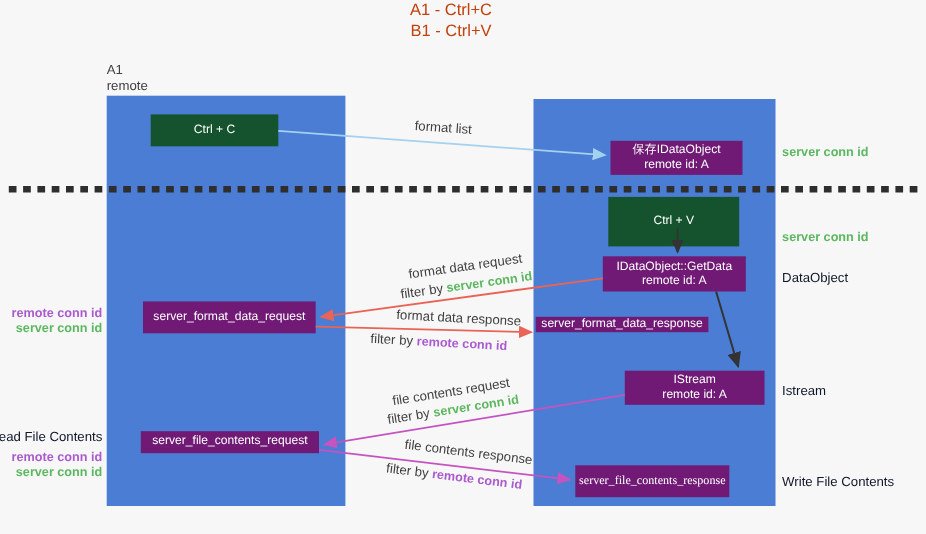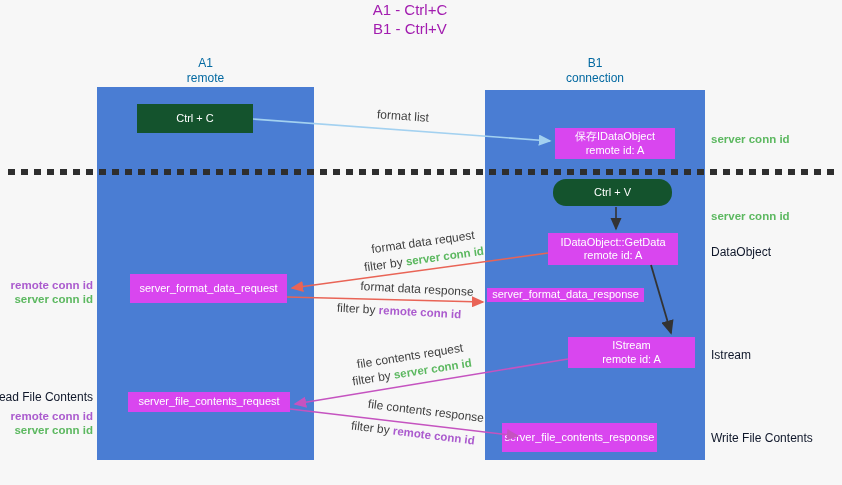--- a/index.html
+++ b/index.html
@@ -6,37 +6,37 @@
   html,body { background:#e9e9e9; }
   #canvas {
     position: relative;
     width: 842px; height: 485px;
     background: #f7f7f7;
     font-family: "Liberation Sans", sans-serif;
     overflow: hidden;
   }
   .title {
     position:absolute; left:0; top:10; width:820px;
-    text-align:center; font-size:15px; line-height:19px; color:#a21caf;
+    text-align:center; font-size:15px; line-height:19px; color:#c2410c;
   }
   .col-header {
-    position:absolute; text-align:center;
-    font-size:12px; line-height:15px; color:#0369a1;
+    position:absolute; text-align:left;
+    font-size:12px; line-height:15px; color:#404040;
   }
   .lifeline {
     position:absolute; background:#4a7dd3;
   }
   .box {
     position:absolute; display:flex; flex-direction:column;
     align-items:center; justify-content:center;
     color:#ffffff; font-size:11px; line-height:13.5px;
     text-align:center; white-space:nowrap;
   }
   .box.green  { background:#14532d; }
-  .box.orange { background:#d946ef; }
+  .box.orange { background:#701a75; }
   .svg-layer { position:absolute; left:0; top:0; pointer-events:none; }
   .arrow-label {
     position:absolute; white-space:nowrap;
     font-size:12px; color:#3f3f3f;
     transform:translate(-50%,-50%);
   }
   .side-label { position:absolute; white-space:nowrap; font-size:12px; color:#0f172a; }
   .conn-green  { color:#5cb860; font-weight:bold; font-size:11.5px; }
   .conn-purple { color:#ab5bce; font-weight:bold; font-size:11.5px; }
   .left-stack { position:absolute; text-align:right; line-height:13.5px; white-space:nowrap; }
@@ -48,38 +48,34 @@
 
   <div class="title">
     <div>A1 - Ctrl+C</div>
     <div>B1 - Ctrl+V</div>
   </div>
 
   <div class="col-header" style="left:97px; top:56px; width:217px;">
     <div>A1</div>
     <div>remote</div>
   </div>
-  <div class="col-header" style="left:485px; top:56px; width:220px;">
-    <div>B1</div>
-    <div>connection</div>
-  </div>
 
   <div class="lifeline" style="left:97px; top:87px; width:217px; height:373px;"></div>
   <div class="lifeline" style="left:485px; top:90px; width:220px; height:370px;"></div>
 
   <div class="box green" style="left:137px; top:104px; width:116px; height:29px;">
     <div>Ctrl + C</div>
   </div>
 
   <div class="box orange" style="left:555px; top:128px; width:120px; height:31px;">
     <div>保存IDataObject</div>
     <div>remote id: A</div>
   </div>
 
-  <div class="box green" style="left:553px; top:179px; width:119px; height:27px;border-radius:13px;">
+  <div class="box green" style="left:553px; top:179px; width:119px; height:45px;">
     <div>Ctrl + V</div>
   </div>
 
   <div class="box orange" style="left:548px; top:233px; width:130px; height:32px;">
     <div>IDataObject::GetData</div>
     <div>remote id: A</div>
   </div>
 
   <div class="box orange" style="left:130px; top:274px; width:157px; height:29px;">
     <div>server_format_data_request</div>
@@ -91,21 +87,21 @@
 
   <div class="box orange" style="left:568px; top:337px; width:127px; height:31px;">
     <div>IStream</div>
     <div>remote id: A</div>
   </div>
 
   <div class="box orange" style="left:128px; top:392px; width:162px; height:20px;">
     <div>server_file_contents_request</div>
   </div>
 
-  <div class="box orange" style="left:502px; top:423px; width:155px; height:29px;">
+  <div class="box orange" style="left:523px; top:423px; width:140px; height:29px;font-family:Liberation Serif, serif;">
     <div>server_file_contents_response</div>
   </div>
 
   <div class="arrow-label" style="left:403px; top:116px; transform:translate(-50%,-50%) rotate(4deg);">format list</div>
 
   <div class="arrow-label" style="left:423px; top:242px; transform:translate(-50%,-50%) rotate(-8deg);">format data request</div>
   <div class="arrow-label" style="left:424px; top:259px; transform:translate(-50%,-50%) rotate(-8deg);"><span>filter by </span><span class="conn-green">server conn id</span></div>
 
   <div class="arrow-label" style="left:417px; top:289px; transform:translate(-50%,-50%) rotate(3deg);">format data response</div>
   <div class="arrow-label" style="left:399px; top:311px; transform:translate(-50%,-50%) rotate(3deg);"><span>filter by </span><span class="conn-purple">remote conn id</span></div>

